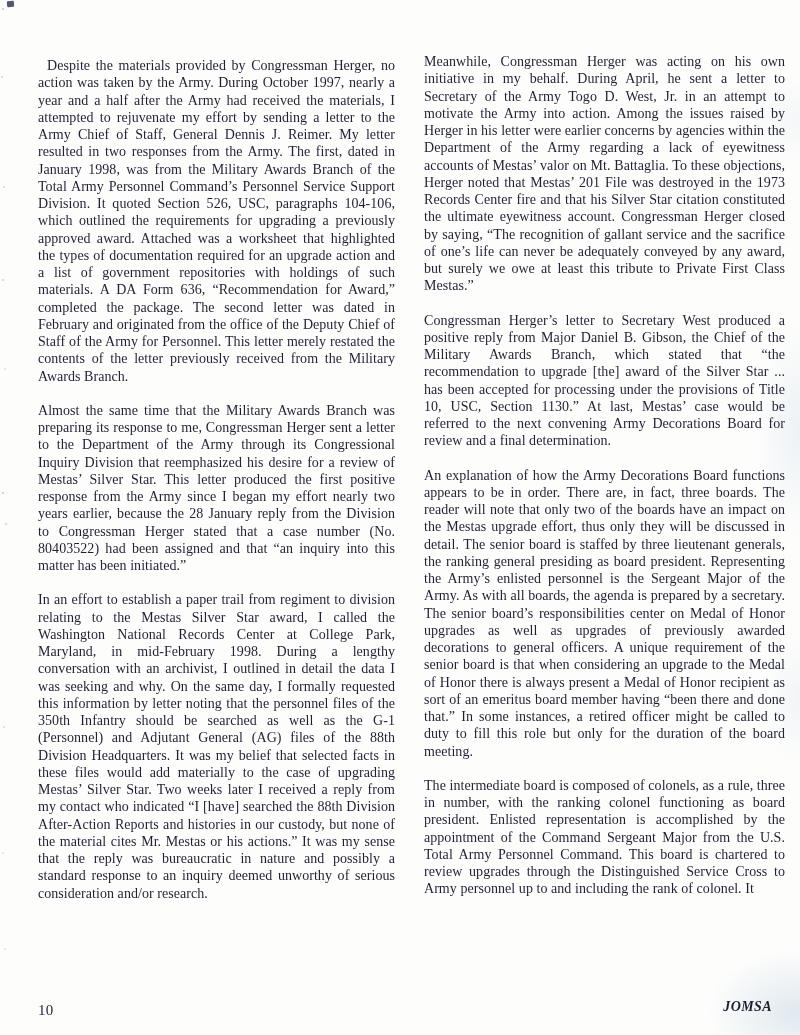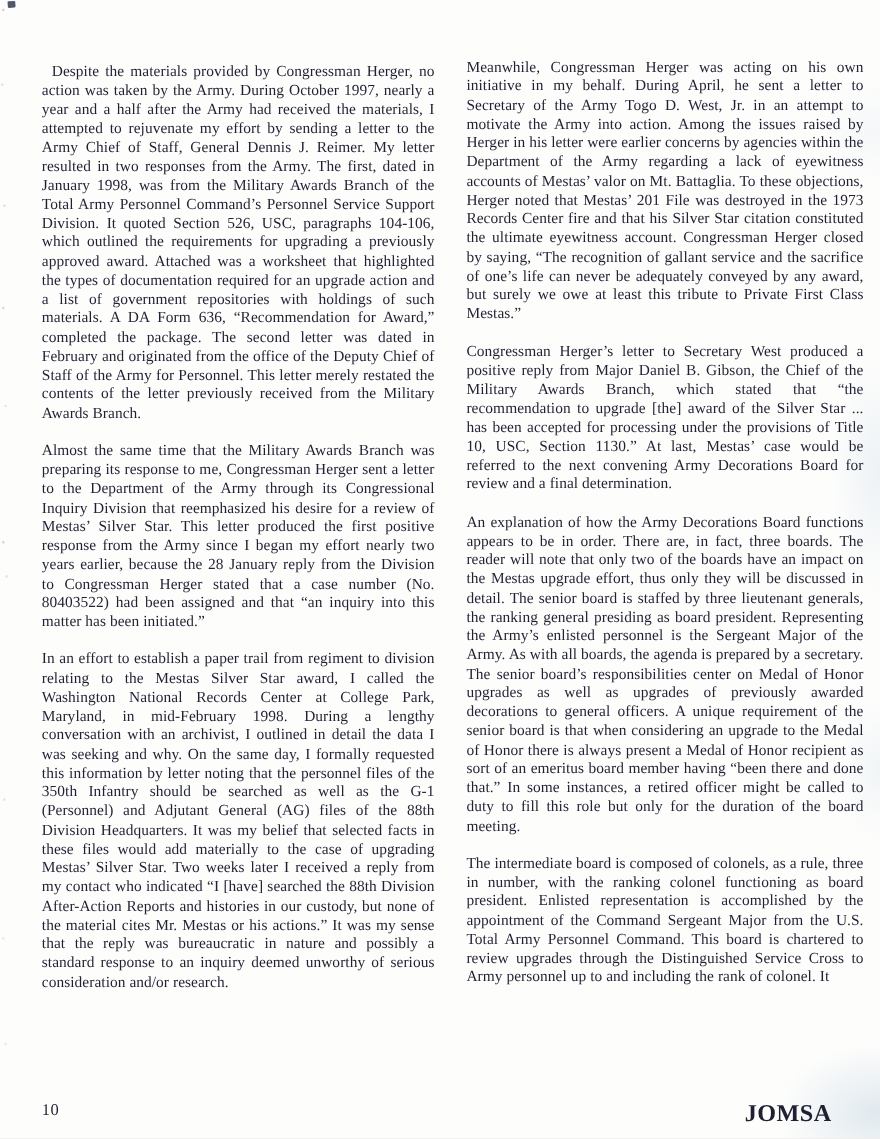--- a/index.html
+++ b/index.html
@@ -48,24 +48,25 @@
   }
   .footer-page-number {
     position: absolute;
     left: 38px;
     top: 1002px;
     font-size: 15px;
     letter-spacing: 0.3px;
   }
   .footer-journal {
     position: absolute;
-    right: 44px;
+    right: 28px;
     top: 999px;
-    font-size: 22px;
+    font-size: 14px;
     font-weight: bold;
+    font-style: italic;
     letter-spacing: 0.4px;
   }
   
   .corner-mark {
     position: absolute;
     left: 7px;
     top: 1px;
     width: 7px;
     height: 6px;
     background: #343a55;

